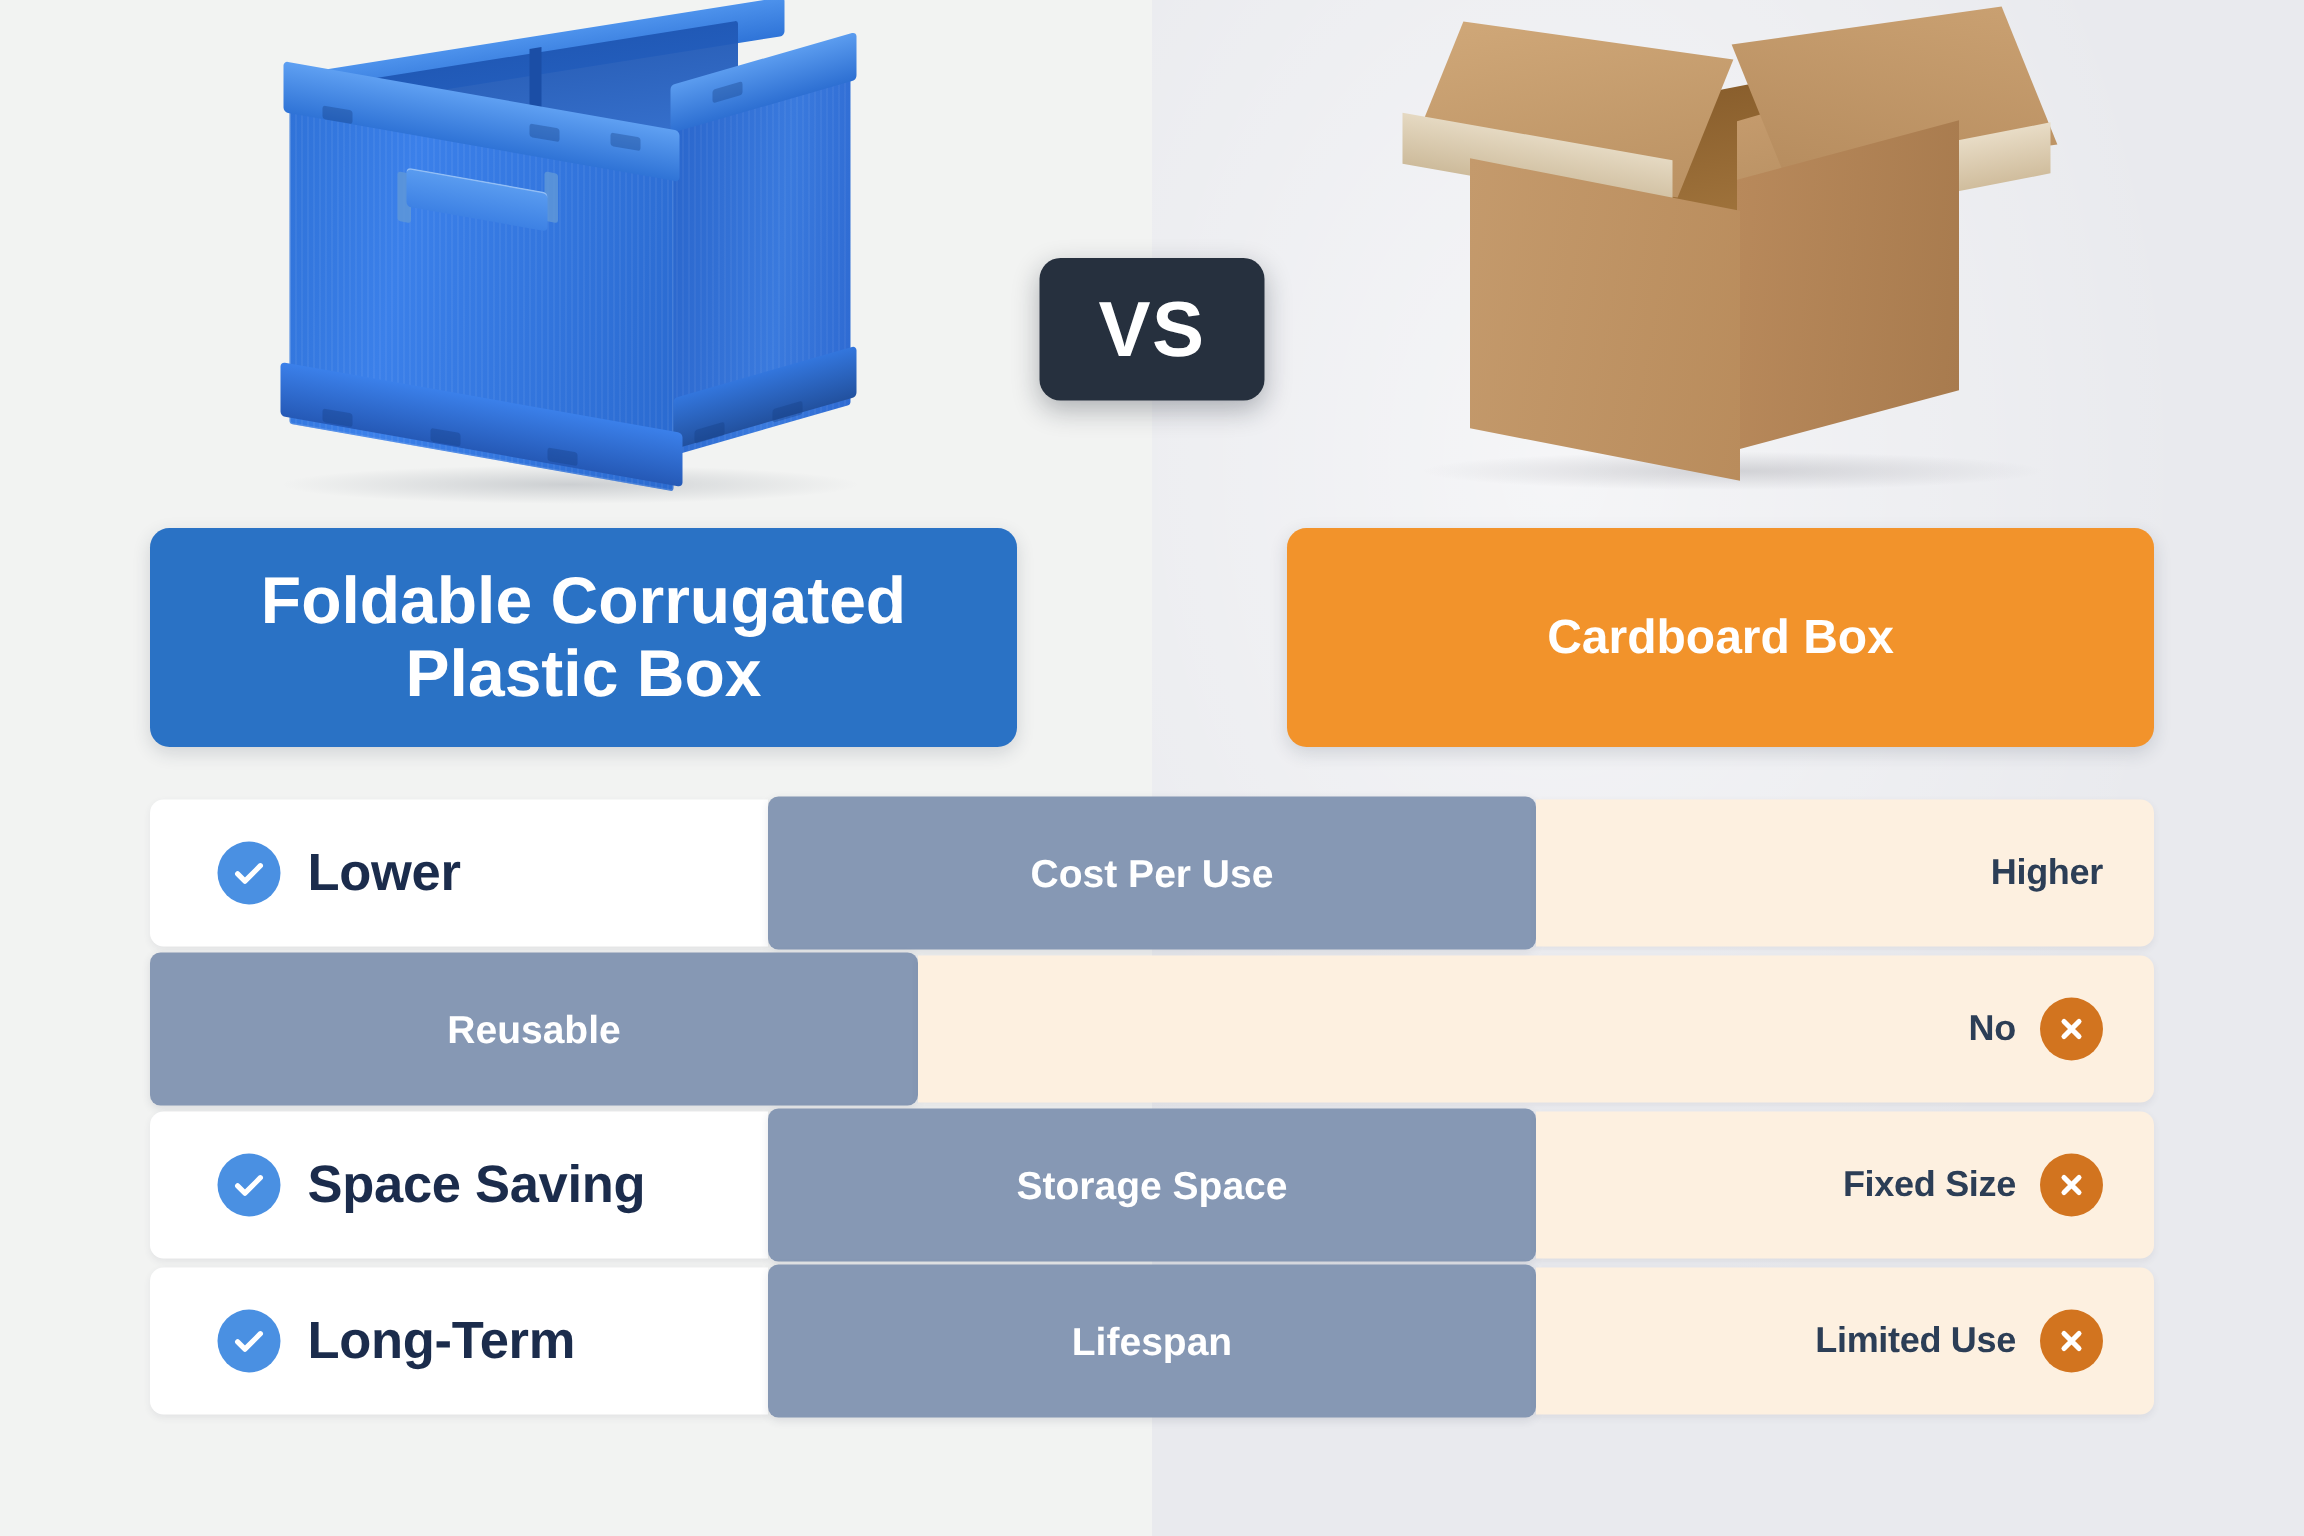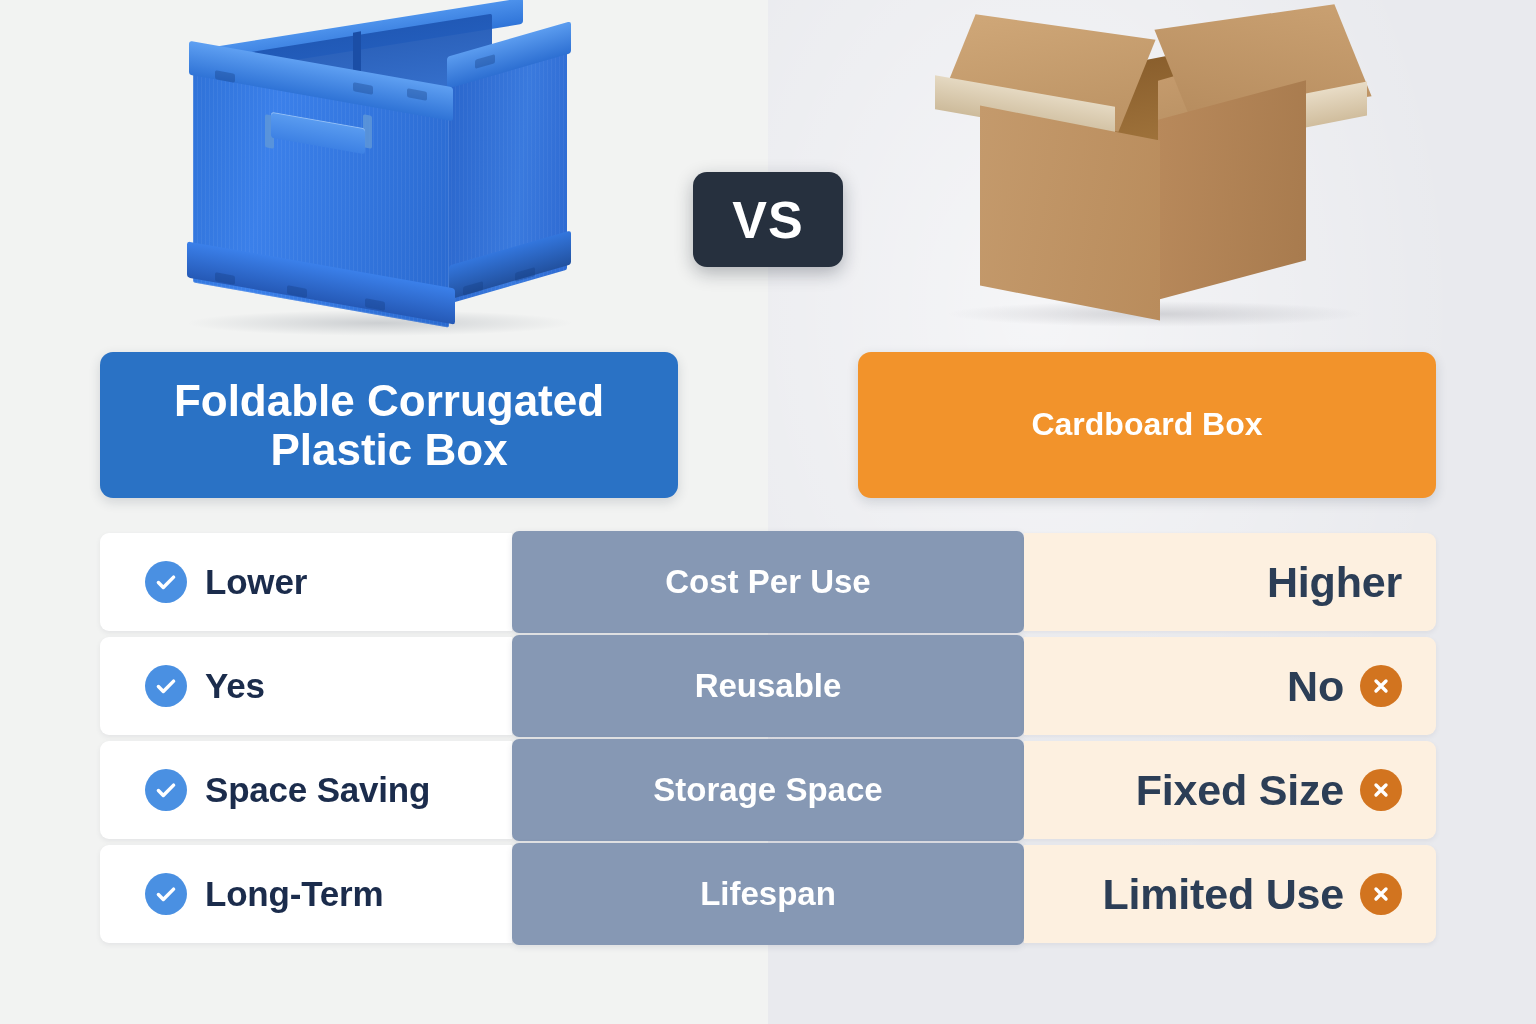--- a/index.html
+++ b/index.html
@@ -178,33 +178,33 @@
     display:flex;align-items:center;gap:18px;padding-left:45px;
     box-sizing:border-box;
     box-shadow:0 2px 5px rgba(60,70,90,.08);
   }
   .cell-left .label{
     color:#1b2c4c;font-size:35px;font-weight:bold;letter-spacing:-.2px;
   }
   .cell-mid{
     width:512px;background:#8698b4;color:#ffffff;
     display:flex;align-items:center;justify-content:center;
-    font-size:33px;font-weight:bold;border-radius:7px;
+    font-size:26px;font-weight:bold;border-radius:7px;
     margin-top:-2px;margin-bottom:-2px;
     box-shadow:0 2px 6px rgba(50,60,80,.12);
   }
   .cell-right{
     flex:1;background:#fdf0e0;
     border-top-right-radius:9px;border-bottom-right-radius:9px;
     display:flex;align-items:center;justify-content:flex-end;gap:16px;
     padding-right:34px;box-sizing:border-box;
     box-shadow:0 2px 5px rgba(60,70,90,.08);
   }
   .cell-right .label{
-    color:#2c3e56;font-size:43px;font-weight:bold;letter-spacing:-.2px;
+    color:#2c3e56;font-size:24px;font-weight:bold;letter-spacing:-.2px;
   }
 
   
   .icon-check,.icon-cross{
     width:42px;height:42px;border-radius:50%;flex:0 0 auto;
     display:flex;align-items:center;justify-content:center;
   }
   .icon-check{background:#4a90e2;}
   .icon-cross{background:#d2741f;}
   .icon-check svg,.icon-cross svg{display:block;}
@@ -276,28 +276,20 @@
     </div>
     <div class="cell-mid">
       <span>Cost Per Use</span>
     </div>
     <div class="cell-right">
       <span class="label">Higher</span>
     </div>
   </div>
 
   <div class="row">
-    <div class="cell-left">
-      <span class="icon-check">
-        <svg width="26" height="26" viewBox="0 0 24 24">
-            <path d="M5 12.5l4.5 4.5L19 7.5" fill="none" stroke="#ffffff" stroke-width="3.2" stroke-linecap="round" stroke-linejoin="round"></path>
-          </svg>
-      </span>
-      <span class="label">Yes</span>
-    </div>
     <div class="cell-mid">
       <span>Reusable</span>
     </div>
     <div class="cell-right">
       <span class="label">No</span>
       <span class="icon-cross">
         <svg width="24" height="24" viewBox="0 0 24 24">
             <path d="M7 7l10 10M17 7L7 17" fill="none" stroke="#ffffff" stroke-width="3.4" stroke-linecap="round"></path>
           </svg>
       </span>

